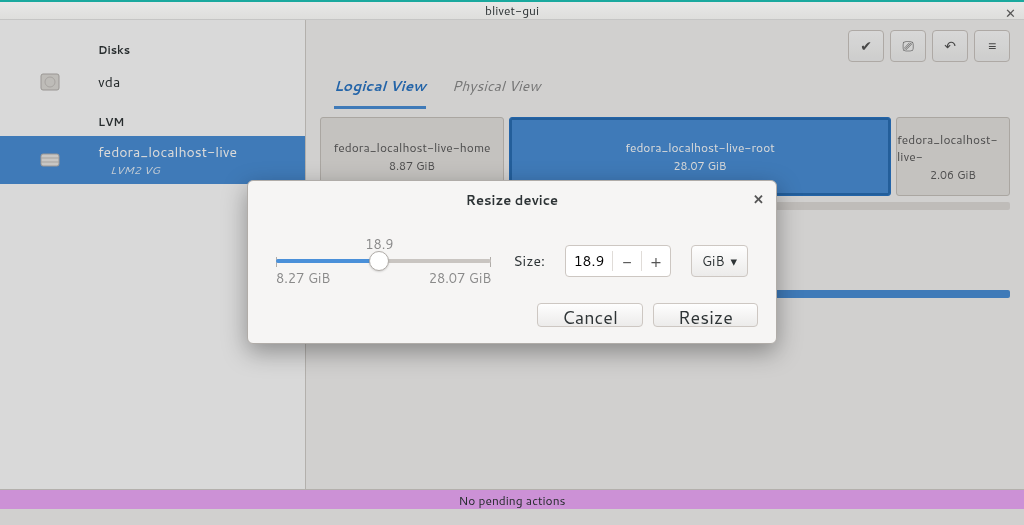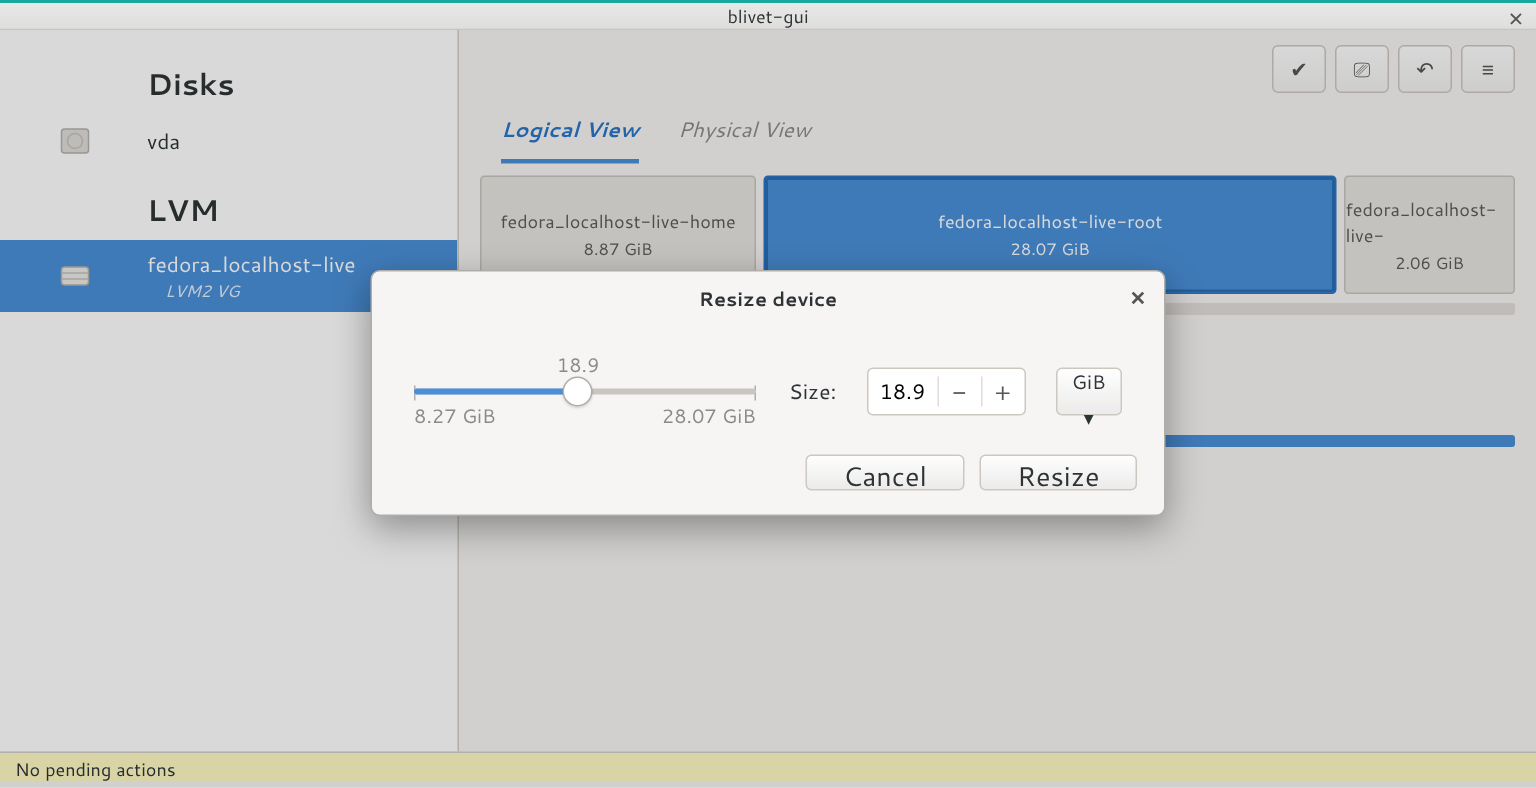--- a/index.html
+++ b/index.html
@@ -3,21 +3,21 @@
   <meta charset="utf-8">
   <style>
     * { box-sizing: border-box; margin: 0; padding: 0; font-family: Cantarell, -apple-system, sans-serif; }
     body { width: 1024px; height: 525px; background: #f6f5f4; overflow: hidden; position: relative; }
     
     .titlebar { height: 20px; background: linear-gradient(#e8e8e7,#dededc); border-top: 2px solid #1aa99e; border-bottom: 1px solid #c5c5c4; display: flex; align-items: center; justify-content: center; position: relative; font-size: 12px; font-weight: normal; color: #2e3436; }
     .titlebar .close { position: absolute; right: 8px; top: 2px; font-size: 13px; color: #555; cursor: pointer; }
     
     .main { display: flex; height: 485px; }
     .sidebar { width: 305px; background: #ffffff; padding-top: 18px; }
-    .sidebar-heading { font-weight: bold; font-size: 20px; color: #2e3436; padding: 4px 0 6px 98px; }
+    .sidebar-heading { font-weight: bold; font-size: 11px; color: #2e3436; padding: 4px 0 6px 98px; }
     .sidebar-item { display: flex; align-items: center; padding: 6px 0 6px 38px; font-size: 14px; color: #2e3436; }
     .sidebar-item.selected { background: #4a90d9; color: #fff; }
     .sidebar-item .icon-box { width: 24px; height: 24px; margin-right: 36px; display: flex; align-items: center; justify-content: center; }
     .sidebar-item .labels { display: flex; flex-direction: column; }
     .sidebar-item .sub { font-size: 11px; font-style: italic; opacity: 0.85; margin-left: 12px; }
     
     .content { flex: 1; background: #f6f5f4; border-left: 1px solid #d3cfcb; padding: 10px 14px 0 14px; position: relative; }
     .toolbar { display: flex; justify-content: flex-end; gap: 6px; height: 38px; }
     .tool-btn { width: 36px; height: 32px; border: 1px solid #cdc7c2; border-radius: 4px; background: linear-gradient(#fefefe,#f2f2f1); display: flex; align-items: center; justify-content: center; color: #555; font-size: 14px; }
     
@@ -30,21 +30,21 @@
     .part.selected { background: #4a90d9; color: #fff; border-color: #2a76c6; box-shadow: inset 0 0 0 2px #2a6fb5; }
     .part .pname { font-size: 12px; }
     .part .psize { font-size: 11px; margin-top: 2px; }
     .part.p1 { width: 184px; }
     .part.p2 { flex: 1; }
     .part.p3 { width: 114px; }
     
     .usage-bar { margin-top: 6px; height: 8px; background: #e1ddda; border-radius: 2px; overflow: hidden; }
     .usage-fill { height: 100%; width: 36%; background: #4a90d9; }
     
-    .statusbar { position: absolute; bottom: 4px; left: 0; right: 0; height: 20px; background: #fef9c3; border-top: 1px solid #d3cfcb; font-size: 12px; color: #2e3436; padding: 2px 10px; }
+    .statusbar { position: absolute; bottom: 16px; left: 0; right: 0; height: 20px; background: #f0abfc; border-top: 1px solid #d3cfcb; font-size: 12px; color: #2e3436; padding: 2px 10px; text-align: center; }
     
     .modal-overlay { position: absolute; inset: 20px 0 0 0; background: rgba(0,0,0,0.15); }
     .dialog { position: absolute; left: 247px; top: 180px; width: 530px; background: #f6f5f4; border: 1px solid #b0aca8; border-radius: 6px; box-shadow: 0 8px 24px rgba(0,0,0,0.35); }
     .dialog-title { text-align: center; font-weight: bold; font-size: 13px; padding: 10px 0; position: relative; color: #2e3436; }
     .dialog-title .dclose { position: absolute; right: 12px; top: 9px; font-size: 13px; color: #555; cursor: pointer; }
     .dialog-body { padding: 18px 28px 8px 28px; display: flex; align-items: center; gap: 22px; }
     .slider-wrap { position: relative; width: 244px; padding-top: 22px; padding-bottom: 22px; }
     .slider-track { height: 4px; background: #c9c5c1; border-radius: 2px; position: relative; }
     .slider-fill { position: absolute; left: 0; top: 0; height: 4px; background: #4a90d9; border-radius: 2px; width: 48%; }
     .slider-thumb { position: absolute; top: -8px; left: 48%; transform: translateX(-50%); width: 20px; height: 20px; background: #fff; border: 1px solid #b0aca8; border-radius: 50%; box-shadow: 0 1px 2px rgba(0,0,0,0.15); }
@@ -52,21 +52,21 @@
     .slider-min { position: absolute; bottom: -2px; left: 0; font-size: 13px; color: #8a8a8a; }
     .slider-max { position: absolute; bottom: -2px; right: 0; font-size: 13px; color: #8a8a8a; }
     .slider-tick-l { position: absolute; left: 0; top: 20px; height: 10px; border-left: 1px solid #b0aca8; }
     .slider-tick-r { position: absolute; right: 0; top: 20px; height: 10px; border-left: 1px solid #b0aca8; }
     
     .size-group { display: flex; align-items: center; gap: 20px; font-size: 14px; color: #2e3436; }
     .spin { display: flex; border: 1px solid #cdc7c2; border-radius: 4px; background: #fff; height: 32px; align-items: center; }
     .spin input { border: none; width: 46px; text-align: center; font-size: 14px; outline: none; background: transparent; }
     .spin-btn { width: 28px; text-align: center; font-size: 16px; color: #555; cursor: pointer; }
     .spin-sep { width: 1px; height: 20px; background: #e0dcd8; }
-    .unit-btn { height: 32px; border: 1px solid #cdc7c2; border-radius: 4px; background: linear-gradient(#fefefe,#ecebea); padding: 0 10px; display: flex; align-items: center; gap: 6px; font-size: 13px; cursor: pointer; flex-direction: column; }
+    .unit-btn { height: 32px; border: 1px solid #cdc7c2; border-radius: 4px; background: linear-gradient(#fefefe,#ecebea); padding: 0 10px; display: flex; align-items: center; gap: 6px; font-size: 13px; cursor: pointer; }
     .dialog-actions { display: flex; justify-content: flex-end; gap: 10px; padding: 10px 18px 16px 18px; }
     .dlg-btn { height: 24px; padding: 0 24px; border: 1px solid #cdc7c2; border-radius: 4px; background: linear-gradient(#fefefe,#ecebea); font-size: 18px; cursor: pointer; color: #2e3436; }
   </style>
 </head>
 <body>
 
 <div class="titlebar">
   <span>blivet-gui</span>
   <span class="close">✕</span>
 </div>

